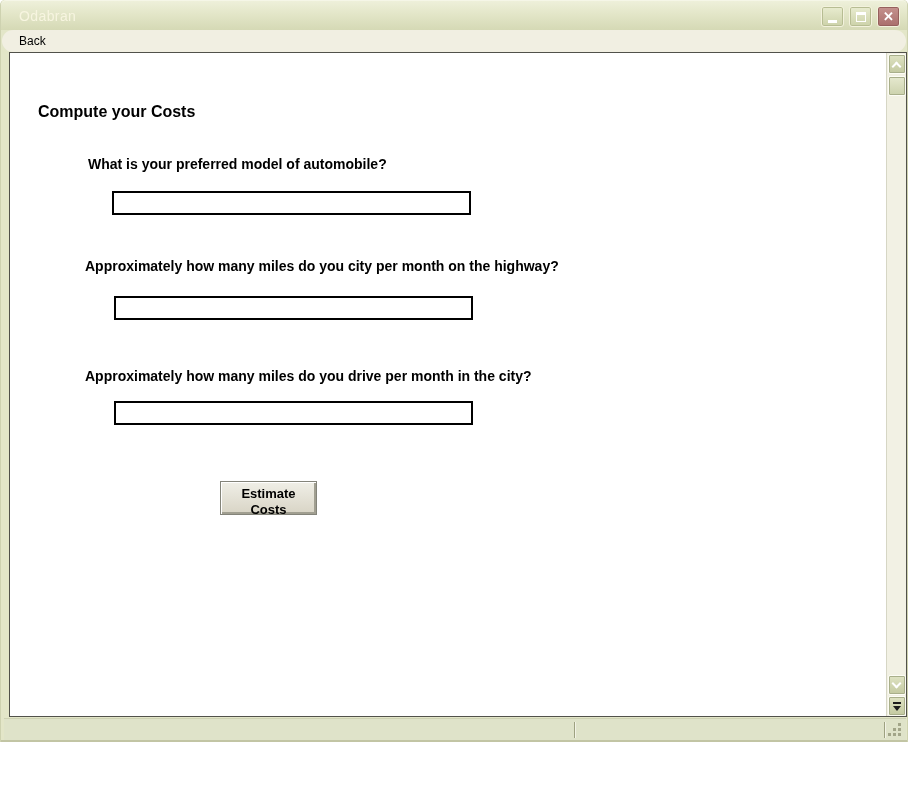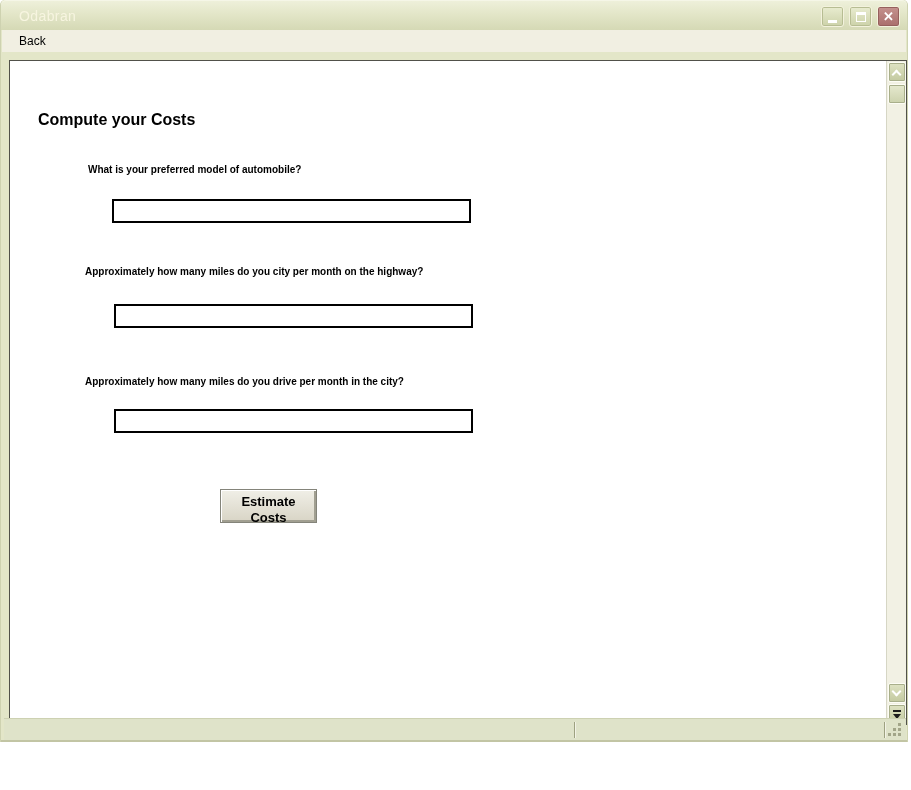--- a/index.html
+++ b/index.html
@@ -19,30 +19,30 @@
   .win-buttons { position:absolute; top:5px; right:7px; display:flex; gap:5px; }
   .win-btn { width:23px; height:21px; border-radius:3px; border:1px solid #f3f2dd;
              display:flex; align-items:center; justify-content:center; cursor:default; }
   .win-btn.minmax { background:linear-gradient(180deg,#e9ecd0 0%, #ccd2a9 100%); box-shadow:inset 0 0 0 1px #b7bd93; }
   .win-btn.close  { background:linear-gradient(180deg,#c5928e 0%, #a96f6c 100%); box-shadow:inset 0 0 0 1px #96605d; }
   .glyph-min { width:9px; height:3px; background:#fff; margin-top:9px; }
   .glyph-max { width:10px; height:10px; border:1px solid #fff; border-top-width:3px; }
   .glyph-close { color:#fff; font-size:13px; font-weight:bold; line-height:1; }
 
   
-  .menubar { position:absolute; left:1px; top:30px; width:calc(100% - 2px); height:22px; background:#f1efe2; }
+  .menubar { position:absolute; left:1px; top:30px; width:calc(100% - 2px); height:22px; background:#f1efe2;border-radius:11px; }
   .menu-item { position:absolute; left:10px; top:2px; padding:2px 7px; font-size:12px; color:#000; }
 
   
   .content-frame { position:absolute; left:8px; top:52px; width:898px; height:665px;
-                   border:1px solid #51514a; background:#f97316; display:flex;margin-top:8px; }
+                   border:1px solid #51514a; background:#f97316; display:flex; }
   .page { position:relative; flex:1; background:#fff; overflow:hidden; }
 
   .heading { position:absolute; left:28px; top:50px; font-size:16px; font-weight:bold; color:#000; white-space:nowrap; }
-  .q-label { position:absolute; font-size:10px; font-weight:bold; color:#000; white-space:nowrap; }
+  .q-label { position:absolute; font-size:14px; font-weight:bold; color:#000; white-space:nowrap; }
   .q1 { left:78px; top:103px; }
   .q2 { left:75px; top:205px; }
   .q3 { left:75px; top:315px; }
   .text-input { position:absolute; width:359px; height:24px; border:2px solid #000; background:#fff;
                 font-size:13px; font-family:inherit; padding:0 4px; outline:none; }
   .in1 { left:102px; top:138px; }
   .in2 { left:104px; top:243px; }
   .in3 { left:104px; top:348px; }
   .estimate-btn { position:absolute; left:210px; top:428px; width:97px; height:34px;
                   background:linear-gradient(180deg,#f0efe7 0%, #d8d4c5 100%);

